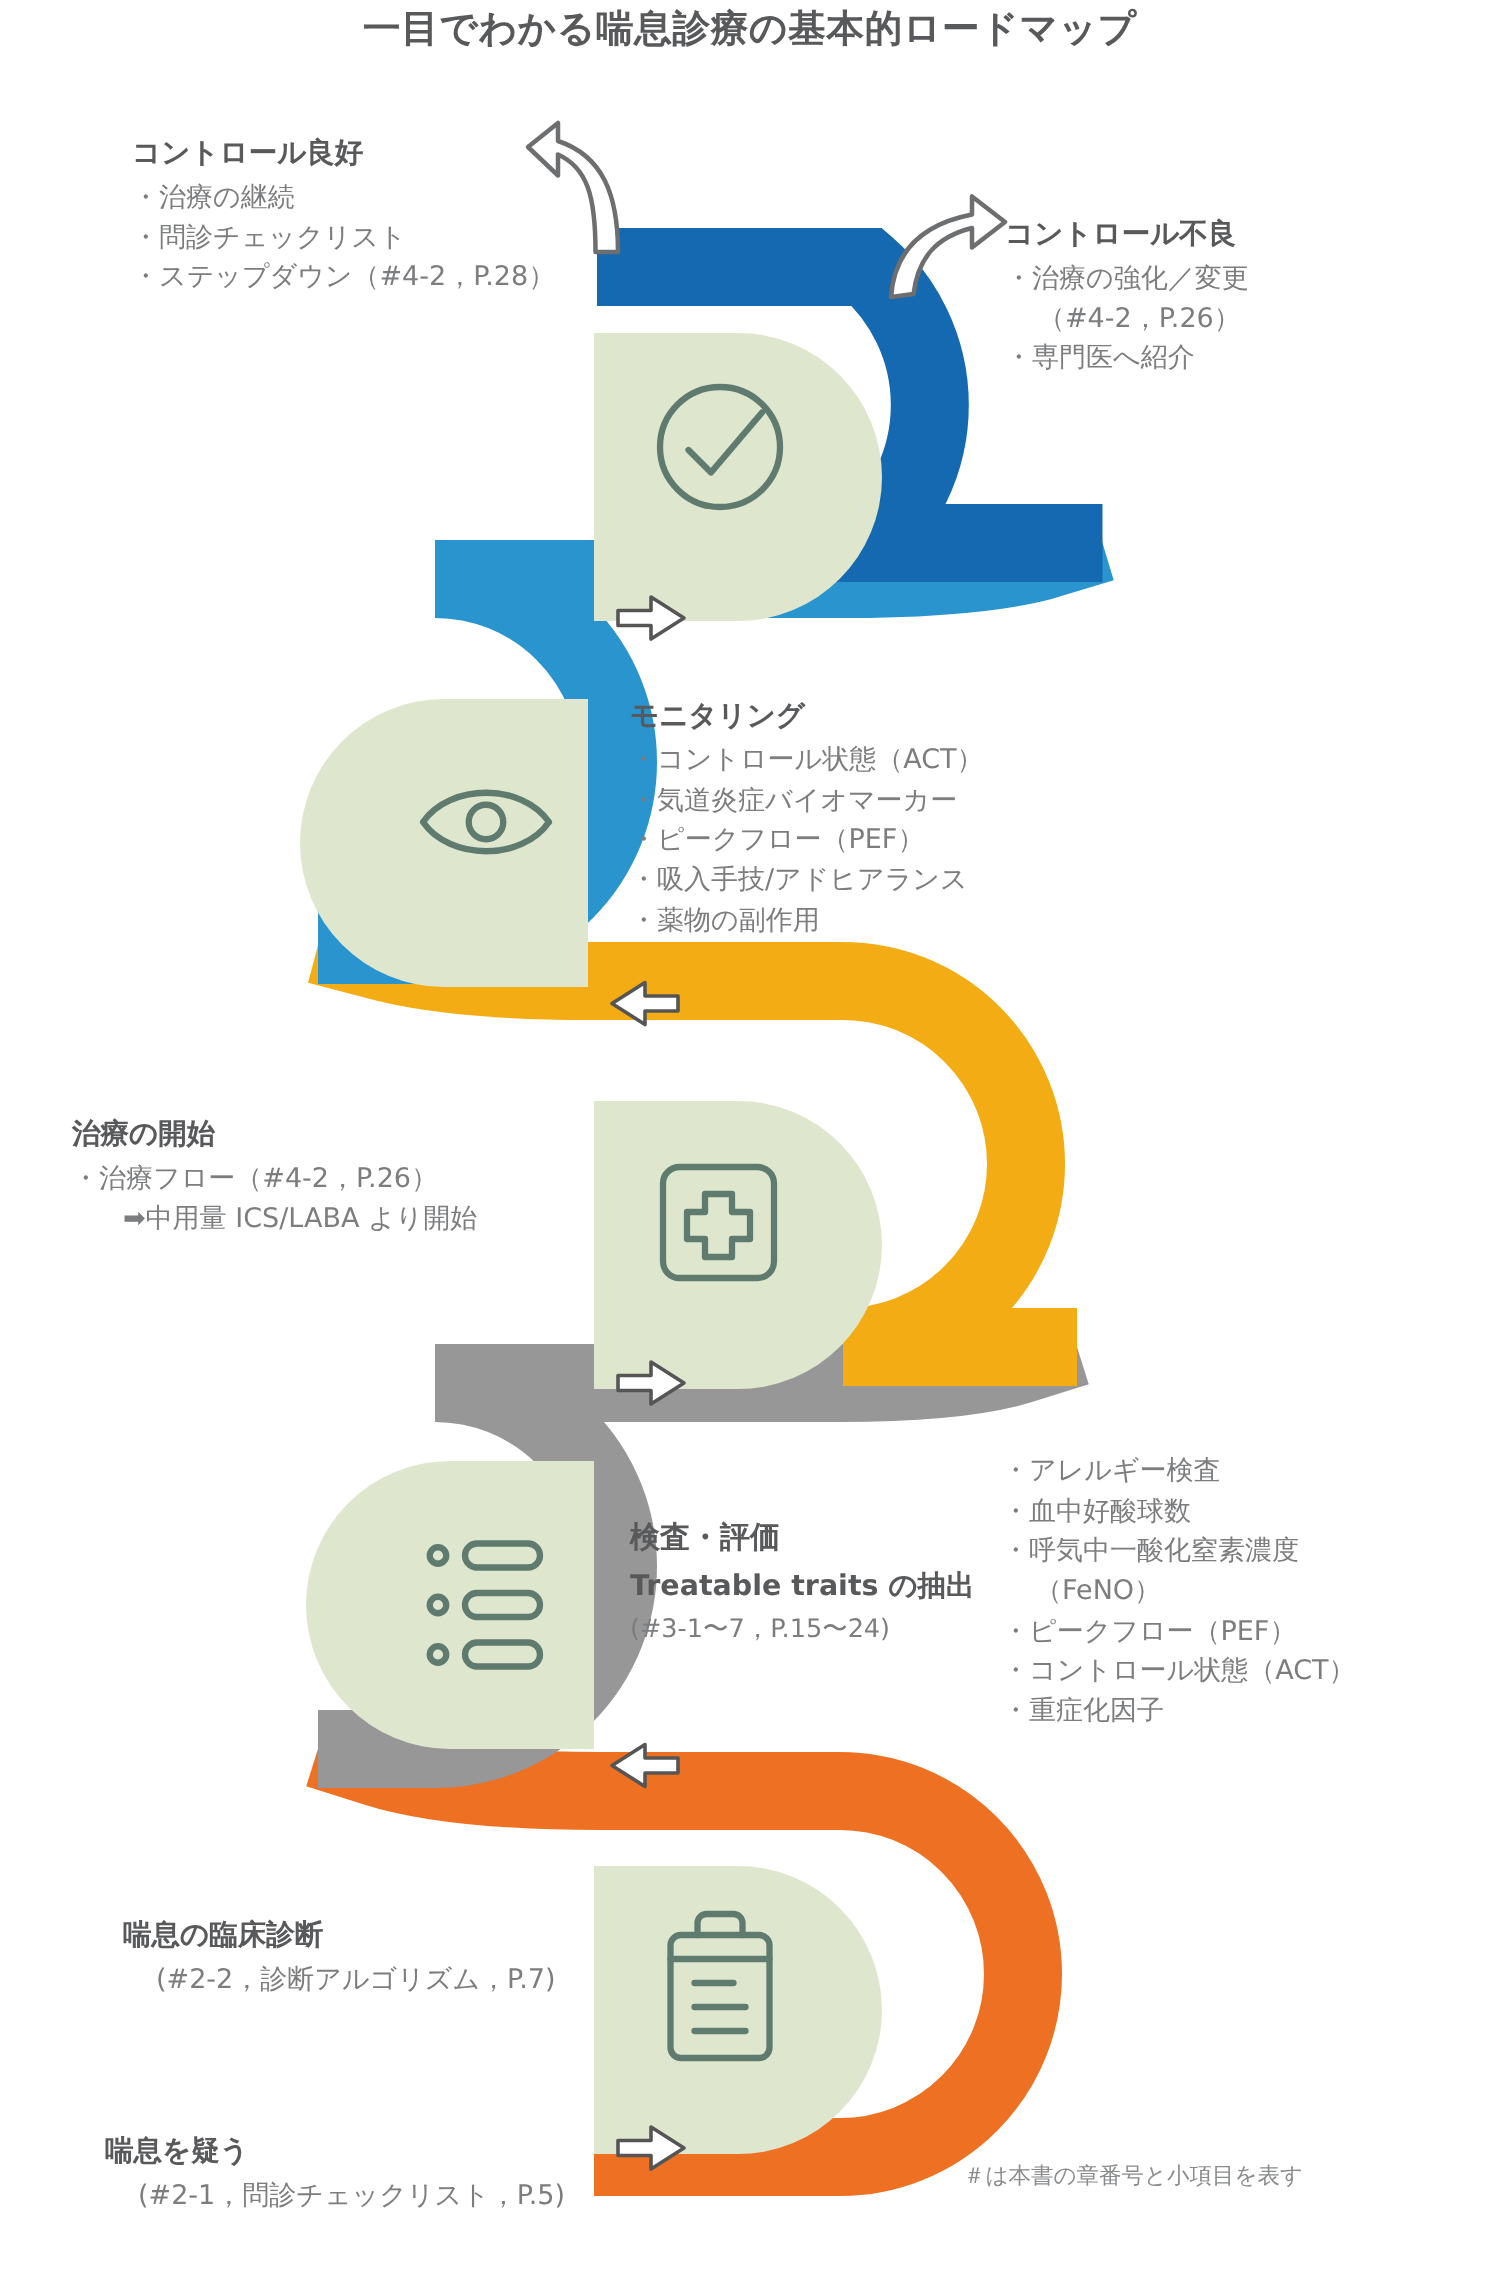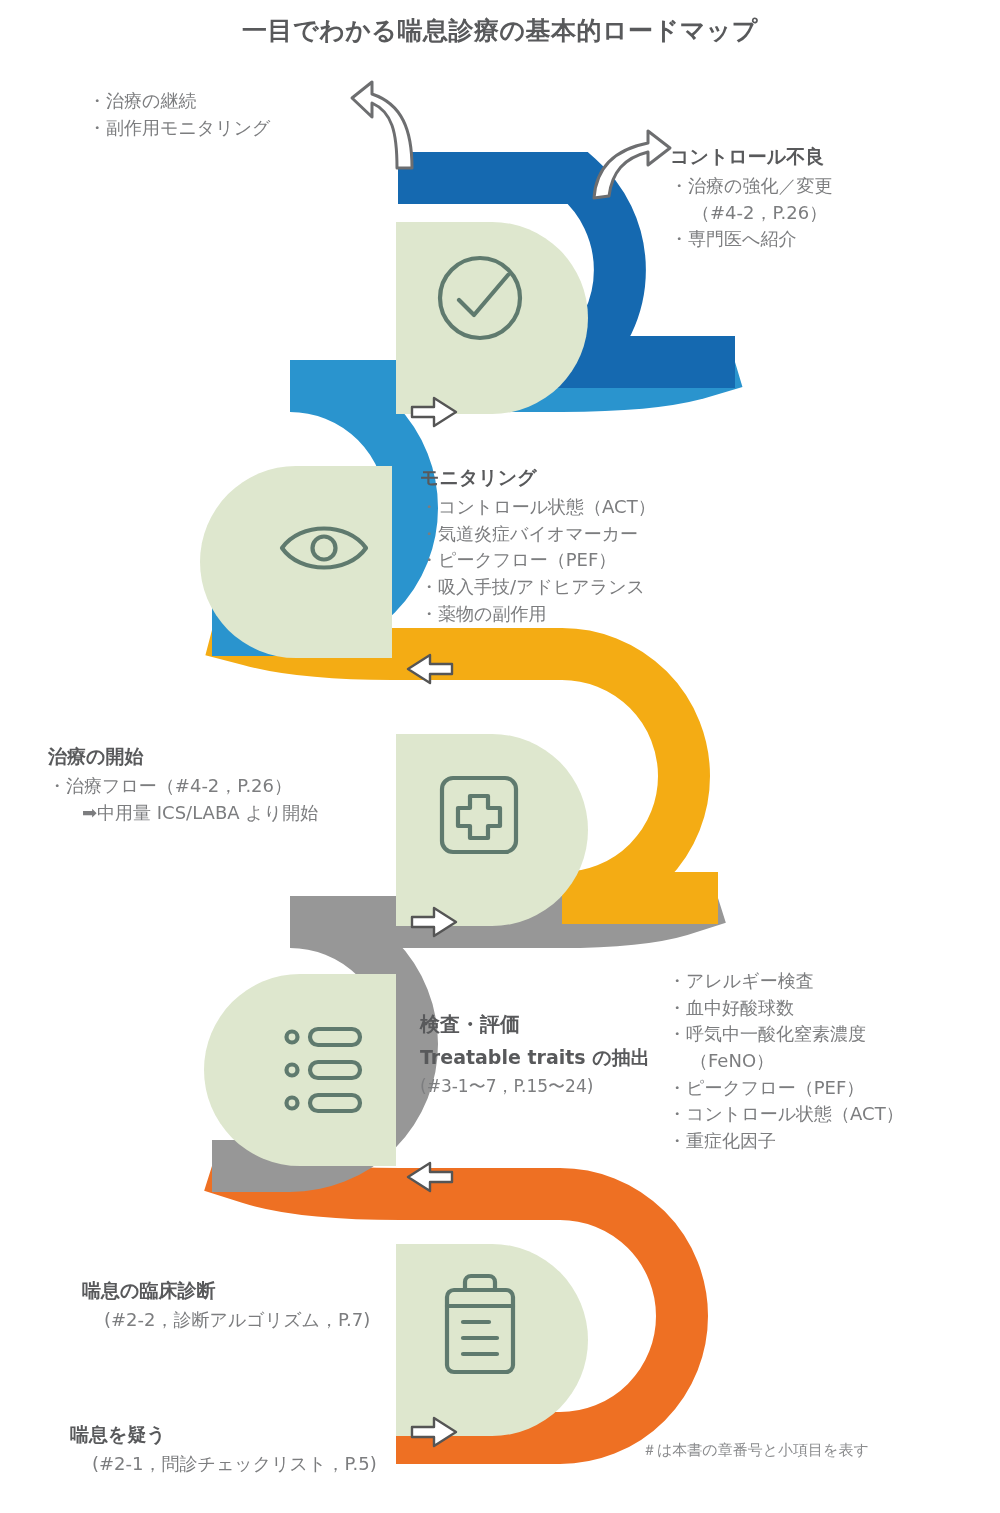--- a/index.html
+++ b/index.html
@@ -8,21 +8,21 @@
     font-family:"DejaVu Sans","Liberation Sans",sans-serif;
     color:#6d6e70;
   }
   #diagram{position:absolute;inset:0;width:1000px;height:1513px;}
   .txt{position:absolute;}
   .hd{font-weight:bold;color:#58595b;}
   .bd{color:#7c7d7f;}
 
   
   #page-title{
-    top:14px;left:0;width:1000px;text-align:center;
+    top:2px;left:0;width:1000px;text-align:center;
     font-size:25px;font-weight:bold;color:#58595b;letter-spacing:.5px;
   }
 
   
   .block{line-height:1.48;}
   .block .hd{font-size:19px;display:block;margin-bottom:3px;}
   .block .li{font-size:18px;display:block;white-space:nowrap;}
   .block .li.ind{padding-left:22px;}
   .block .li.ind2{padding-left:34px;}
 
@@ -153,22 +153,24 @@
     <path d="M 609 196
              C 612 172 624 158 648 152
              L 648 165 L 670 148 L 648 131 L 648 143
              C 612 150 596 170 594 198 Z"></path>
   </g>
 </svg>
 
 <div id="page-title" class="txt">一目でわかる喘息診療の基本的ロードマップ</div>
 
 <div id="good-control" class="txt block">
+  <span class="hd">コントロール良好</span>
   <span class="li bd">・治療の継続</span>
-  <span class="li bd">・副作用モニタリング</span>
+  <span class="li bd">・問診チェックリスト</span>
+  <span class="li bd">・ステップダウン（#4-2，P.28）</span>
 </div>
 
 <div id="bad-control" class="txt block">
   <span class="hd">コントロール不良</span>
   <span class="li bd">・治療の強化／変更</span>
   <span class="li bd ind">（#4-2，P.26）</span>
   <span class="li bd">・専門医へ紹介</span>
 </div>
 
 <div id="monitoring" class="txt block">

